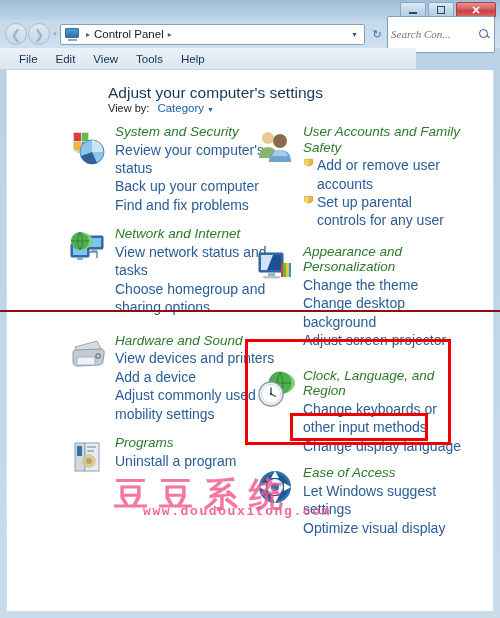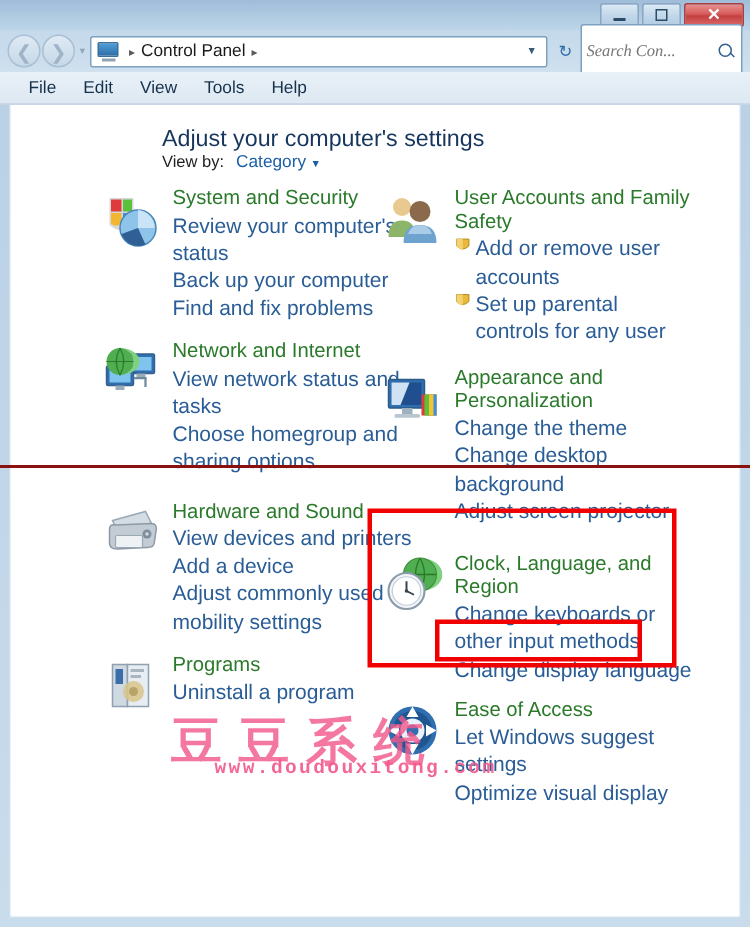--- a/index.html
+++ b/index.html
@@ -167,21 +167,21 @@
     left: 8px; top: 8px;
     width: 4px; height: 1.4px;
     background: #2f5f8f;
     transform: rotate(45deg);
   }
 
   
   .menubar {
     position: absolute;
     top: 48px; left: 0;
-    width: 500px; height: 22px;
+    width: 416px; height: 22px;
     background: linear-gradient(180deg, #e9f1f8 0%, #dde8f2 100%);
     display: flex; align-items: center;
     padding-left: 10px;
     border-bottom: 1px solid #c6d6e4;
   }
   .menuitem {
     font-size: 11.5px; color: #15314b;
     padding: 2px 9px;
     cursor: pointer;
   }
@@ -247,20 +247,21 @@
     position: absolute;
     left: 2px; top: 2px;
     width: 40px; height: 40px;
   }
   .cat-title {
     font-size: 13.5px;
     color: #2b7a2b;
     line-height: 1.15;
     cursor: pointer;
     margin-bottom: 1px;
+    font-style: italic;
   }
   .cat-links { }
   .cat-link {
     font-size: 14px;
     color: #2a5d96;
     line-height: 1.32;
     cursor: pointer;
     position: relative;
   }
   .cat-link.shielded { padding-left: 14px; }

